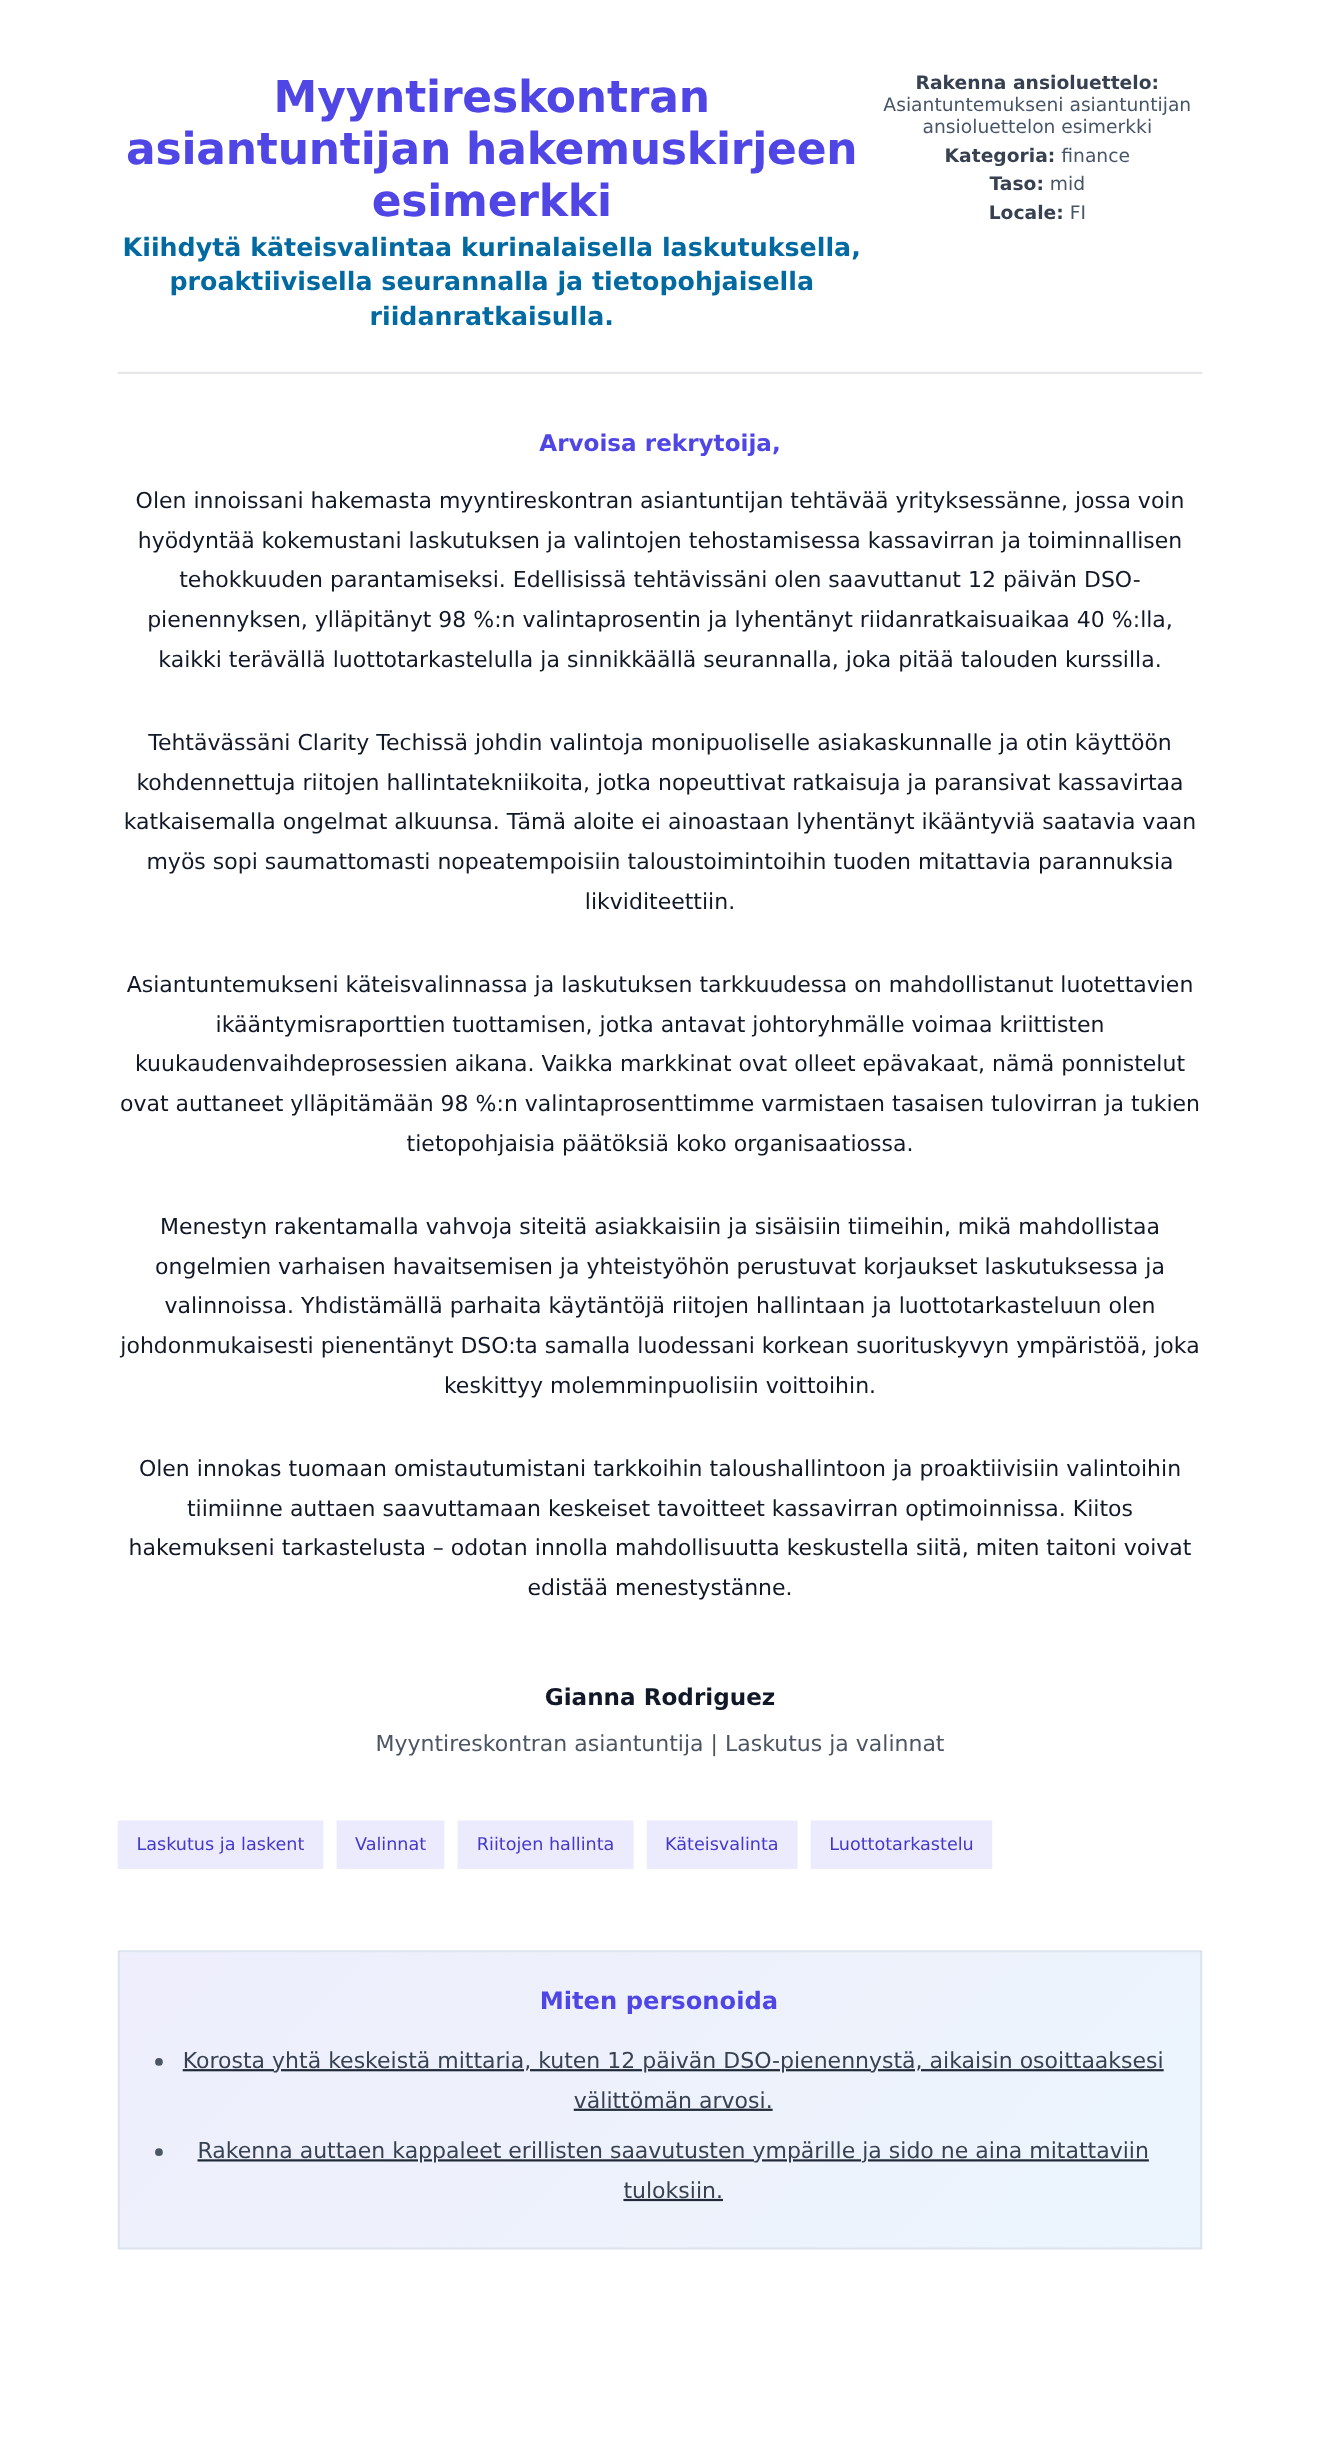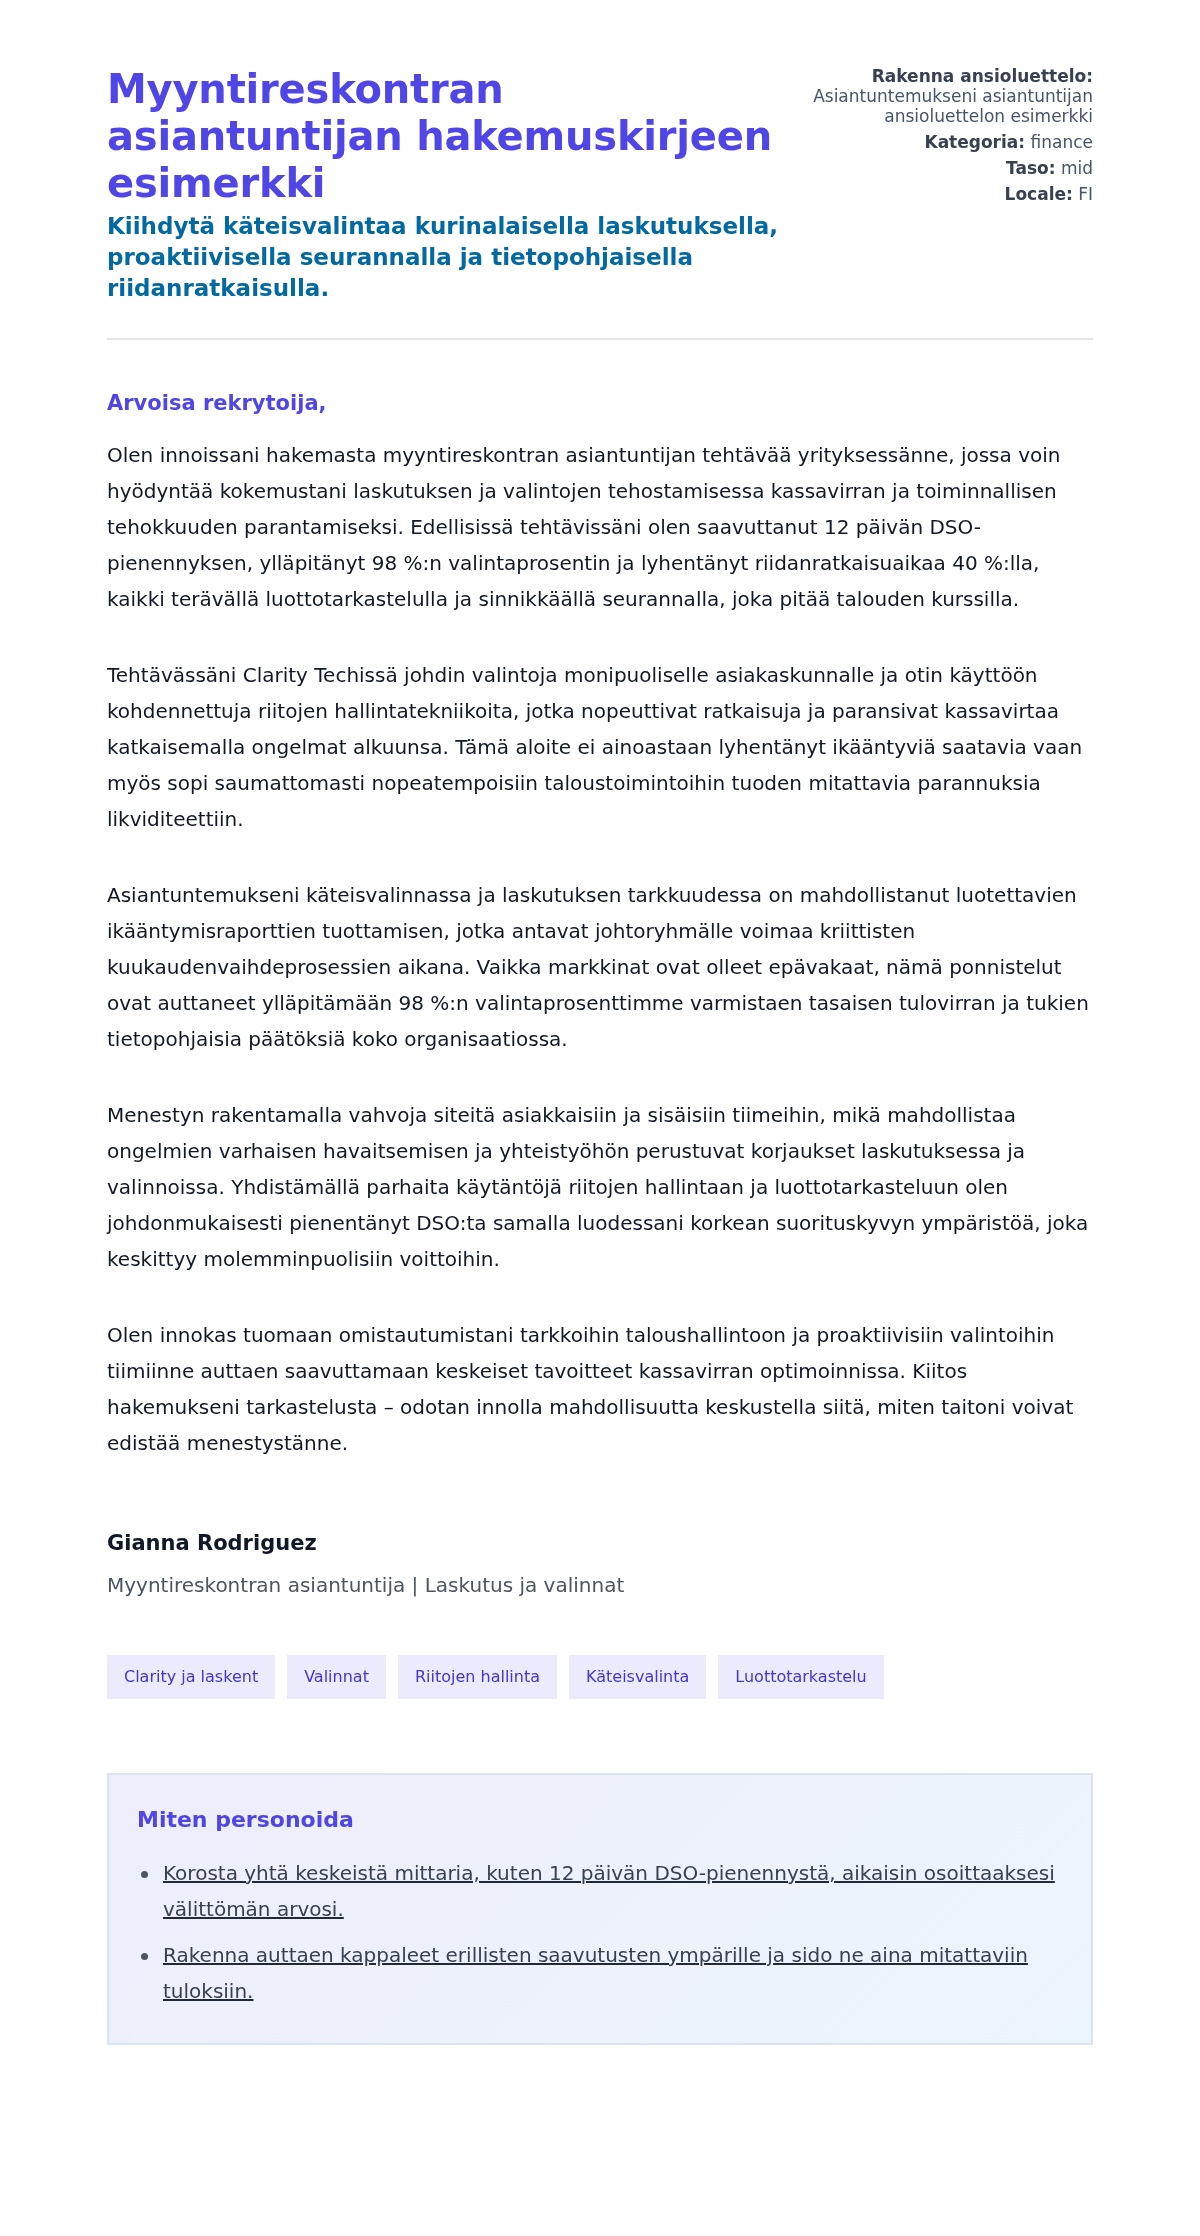--- a/index.html
+++ b/index.html
@@ -1,15 +1,15 @@
 <!DOCTYPE html>
 <html><head>
 <meta charset="utf-8">
 <style>
-  * { box-sizing: border-box; margin: 0; padding: 0; }
+  * { box-sizing: border-box; margin: 0; padding: 0; text-align: center; }
   html, body { background: #ffffff; }
   body {
     width: 1200px;
     min-height: 2236px;
     font-family: "DejaVu Sans", sans-serif;
     color: #1f2937;
   }
   .page {
     width: 986px;
     margin-left: 107px;
@@ -168,21 +168,21 @@
     <p class="para">Menestyn rakentamalla vahvoja siteitä asiakkaisiin ja sisäisiin tiimeihin, mikä mahdollistaa ongelmien varhaisen havaitsemisen ja yhteistyöhön perustuvat korjaukset laskutuksessa ja valinnoissa. Yhdistämällä parhaita käytäntöjä riitojen hallintaan ja luottotarkasteluun olen johdonmukaisesti pienentänyt DSO:ta samalla luodessani korkean suorituskyvyn ympäristöä, joka keskittyy molemminpuolisiin voittoihin.</p>
     <p class="para">Olen innokas tuomaan omistautumistani tarkkoihin taloushallintoon ja proaktiivisiin valintoihin tiimiinne auttaen saavuttamaan keskeiset tavoitteet kassavirran optimoinnissa. Kiitos hakemukseni tarkastelusta – odotan innolla mahdollisuutta keskustella siitä, miten taitoni voivat edistää menestystänne.</p>
   </div>
 
   <div class="signature">
     <div class="sig-name">Gianna Rodriguez</div>
     <div class="sig-role">Myyntireskontran asiantuntija | Laskutus ja valinnat</div>
   </div>
 
   <div class="tags">
-    <span class="tag">Clarity ja laskent</span>
+    <span class="tag">Laskutus ja laskent</span>
     <span class="tag">Valinnat</span>
     <span class="tag">Riitojen hallinta</span>
     <span class="tag">Käteisvalinta</span>
     <span class="tag">Luottotarkastelu</span>
   </div>
 
   <section class="tips">
     <h3 class="tips-title">Miten personoida</h3>
     <ul class="tips-list">
       <li>Korosta yhtä keskeistä mittaria, kuten 12 päivän DSO-pienennystä, aikaisin osoittaaksesi välittömän arvosi.</li>

